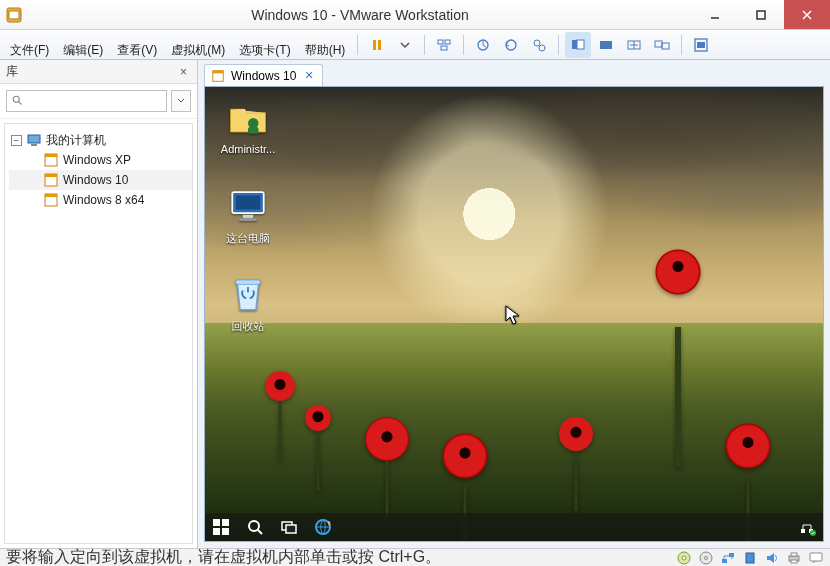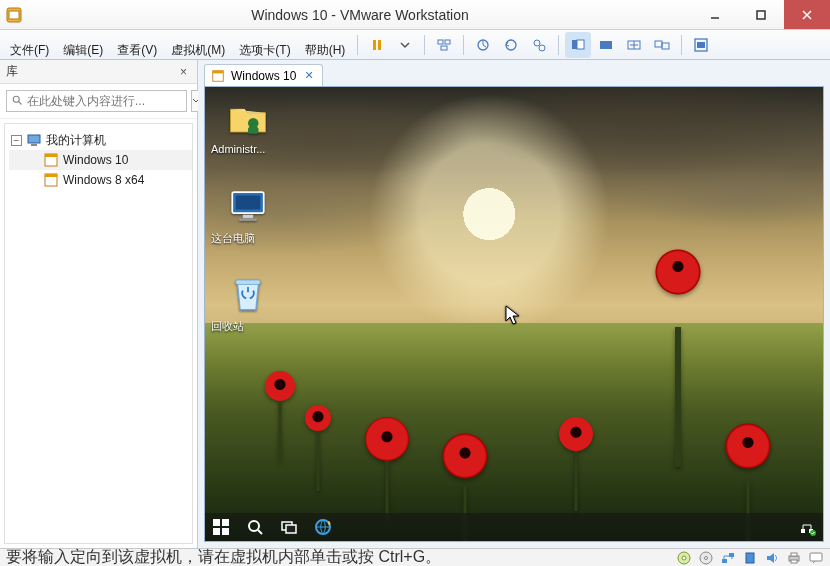--- a/index.html
+++ b/index.html
@@ -63,21 +63,21 @@
       radial-gradient(ellipse 220px 60px at 12% 50%, rgba(120,110,85,.45), transparent 70%);
   }
   .field { position:absolute; bottom:0; left:0; right:0; height:48%; background:
       linear-gradient(#93a04a 0%, #6d7b2f 20%, #4a5a22 40%, #2e3e17 70%, #14230c 100%);
   }
   .poppy { position:absolute; width:44px; height:44px; background:radial-gradient(circle at 50% 45%, #1a0000 0 5px, transparent 6px), radial-gradient(circle at 50% 50%, #d91a1a 0 20px, #a30000 22px, transparent 23px); border-radius:50%; filter:drop-shadow(0 2px 2px rgba(0,0,0,.4)); }
   .poppy.big { width:110px; height:110px; }
   .poppy.big::before{content:""; position:absolute; left:50%; top:100%; width:6px; height:140px; background:#2e3e17; transform:translateX(-50%);}
   .poppy.sm::before{content:""; position:absolute; left:50%; top:100%; width:3px; height:60px; background:#2e3e17; transform:translateX(-50%);}
   
-  .desk-icon { position:absolute; width:74px; color:#fff; font-size:11px; text-shadow:0 1px 2px #000; }
+  .desk-icon { position:absolute; width:74px; text-align:center; color:#fff; font-size:11px; text-shadow:0 1px 2px #000; }
   .desk-icon .ic { width:42px; height:42px; margin:0 auto 4px; display:flex; align-items:center; justify-content:center; }
   .desk-icon .ic svg{width:42px;height:42px; filter:drop-shadow(0 1px 1px rgba(0,0,0,.5));}
   
   .cursor { position:absolute; width:16px; height:22px; }
   .cursor svg{width:16px;height:22px; filter:drop-shadow(0 0 1px rgba(0,0,0,.8));}
   
   .taskbar { position:absolute; bottom:0; left:0; right:0; height:28px; background:rgba(20,20,20,.55); backdrop-filter:blur(2px); display:flex; align-items:center; padding:0 6px; gap:14px;}
   .taskbar .tbicon { width:20px; height:20px; display:flex; align-items:center; justify-content:center; }
   .taskbar .tbicon svg{width:18px;height:18px;}
   .taskbar .spacer{flex:1;}
@@ -210,38 +210,46 @@
     <div class="sidebar-hdr">
       <div class="lbl">库</div>
       <div class="close">×</div>
     </div>
     <div class="sidebar-search">
       <div class="searchbox">
         <span><svg width="12" height="12" viewBox="0 0 16 16">
               <circle cx="7" cy="7" r="4" fill="none" stroke="#888" stroke-width="1.5"></circle>
               <line x1="10" y1="10" x2="14" y2="14" stroke="#888" stroke-width="1.5"></line>
             </svg></span>
-        <input placeholder="在此处键入内容进行..." style="">
       </div>
       <div class="dropdown">
           <svg width="8" height="8" viewBox="0 0 8 8">
             <path d="M1 2l3 3 3-3" fill="none" stroke="#555"></path>
           </svg>
         </div>
     </div>
     <div class="tree">
       <div class="tree-row">
         <div class="tree-exp">−</div>
         <div class="tree-icon">
             <svg viewBox="0 0 16 16">
               <rect x="2" y="3" width="12" height="8" fill="#6fa8dc" stroke="#2a5a9c"></rect>
               <rect x="5" y="12" width="6" height="2" fill="#888"></rect>
             </svg>
           </div>
         <div class="tree-label">我的计算机</div>
+      </div>
+      <div class="tree-row indent1">
+        <div class="tree-icon">
+            <svg viewBox="0 0 16 16">
+              <rect x="2" y="2" width="12" height="12" fill="#fff" stroke="#c77f1a"></rect>
+              <rect x="2" y="2" width="12" height="3" fill="#e69b00"></rect>
+            </svg>
+          </div>
+        <div class="tree-label">Windows XP</div>
       </div>
       <div class="tree-row indent1 selected">
         <div class="tree-icon">
             <svg viewBox="0 0 16 16">
               <rect x="2" y="2" width="12" height="12" fill="#fff" stroke="#c77f1a"></rect>
               <rect x="2" y="2" width="12" height="3" fill="#e69b00"></rect>
             </svg>
           </div>
         <div class="tree-label">Windows 10</div>
       </div>

